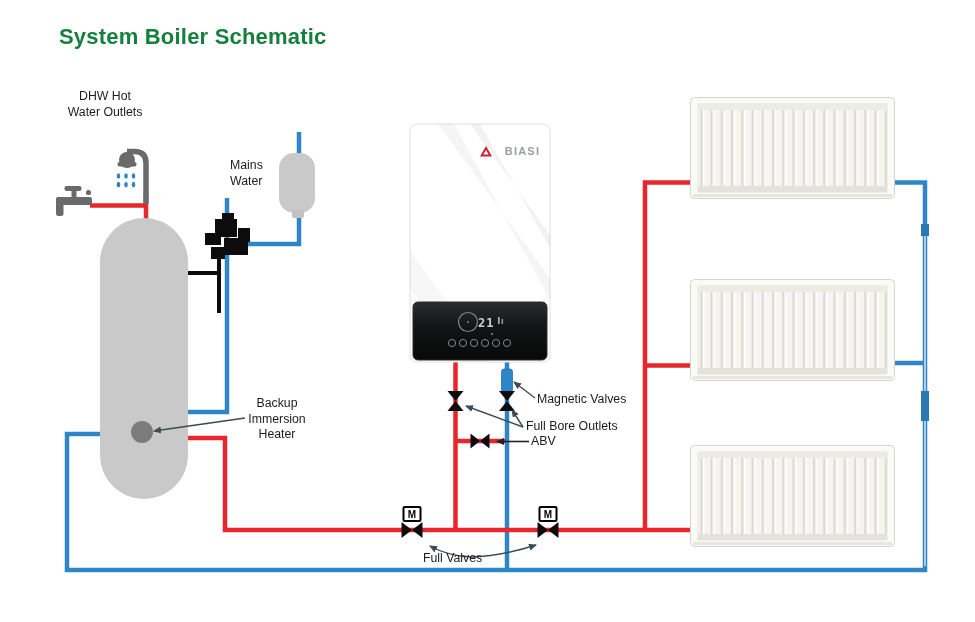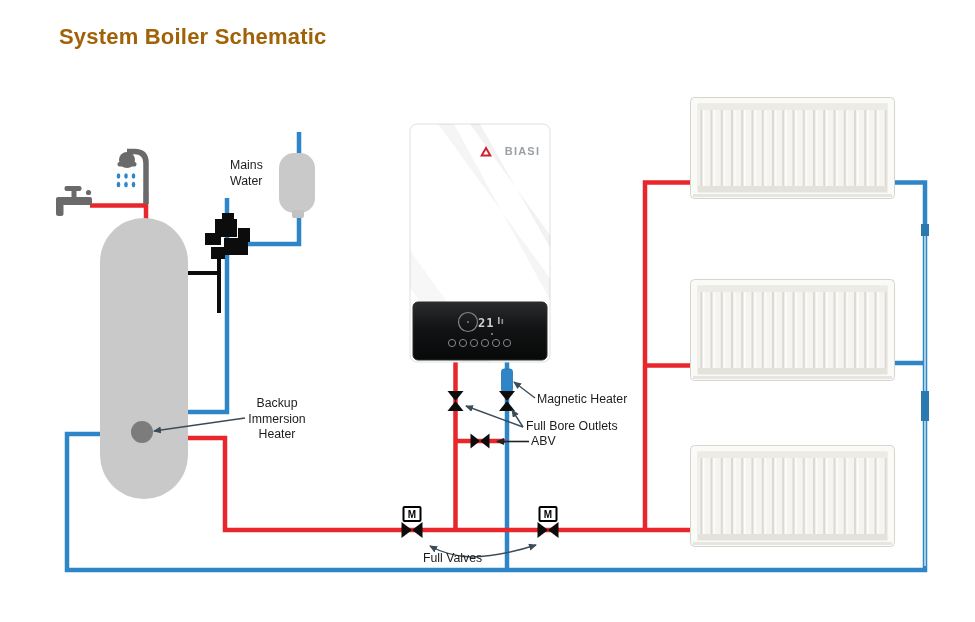--- a/index.html
+++ b/index.html
@@ -10,21 +10,21 @@
     --brand_red:#cf2030;
   }
   html,body{margin:0;padding:0;background:#fff;}
   #stage{position:relative;width:975px;height:622px;background:#fff;overflow:hidden;
          font-family:"Liberation Sans",sans-serif;}
   #schematic-svg{position:absolute;left:0;top:0;z-index:1;}
   .lbl{position:absolute;z-index:3;font-size:12.3px;line-height:15.5px;color:#1d1d1b;
        white-space:pre-line;}
   .lbl.center{text-align:center;}
   #title{position:absolute;left:59px;top:24px;z-index:3;font-size:22px;font-weight:bold;
-         letter-spacing:.2px;color:#a16207;}
+         letter-spacing:.2px;color:#15803d;}
   #brand{position:absolute;left:440px;top:145px;width:140px;z-index:3;display:flex;
          align-items:center;justify-content:center;gap:13px;}
   #brand .brand-text{font-size:11px;font-weight:bold;letter-spacing:1.2px;color:#9aa0a4;}
   
   .p-red{stroke:var(--flow);stroke-width:4.5;fill:none;}
   .p-blue{stroke:var(--return);stroke-width:4.5;fill:none;}
   .p-black{stroke:#0c0c0c;stroke-width:4;fill:none;}
   .v-black{fill:#0c0c0c;}
   .tank-fill{fill:var(--tank);}
   .arrow{stroke:var(--arrow);stroke-width:1.4;fill:none;}
@@ -201,26 +201,28 @@
       <path class="arrow" marker-end="url(#ah)" d="M535 398 L514 382"></path>
       <path class="arrow" marker-end="url(#ah)" d="M523 427 L466 406"></path>
       <path class="arrow" marker-end="url(#ah)" d="M523 427 L512 410"></path>
       <path class="arrow-dark" marker-end="url(#ahd)" d="M529 441.5 L497 441.5"></path>
       <path class="arrow" marker-end="url(#ah)" d="M471 557 Q448 556 430 546"></path>
       <path class="arrow" marker-end="url(#ah)" d="M471 557 Q502 556 536 545"></path>
       <path class="arrow" marker-end="url(#ah)" d="M245 418 L154 431"></path>
     </g>
   </svg>
 
+  <div class="lbl center" style="left:50px;top:89px;width:110px;">DHW Hot
+Water Outlets</div>
   <div class="lbl" style="left:206px;top:158px;margin-left:24px;">Mains
 Water</div>
   <div class="lbl center" style="left:226px;top:396px;width:102px;">Backup
 Immersion
 Heater</div>
-  <div class="lbl" style="left:537px;top:392px;">Magnetic Heater</div>
+  <div class="lbl" style="left:537px;top:392px;">Magnetic Valves</div>
   <div class="lbl" style="left:526px;top:419px;">Full Bore Outlets</div>
   <div class="lbl" style="left:531px;top:434px;">ABV</div>
   <div class="lbl" style="left:423px;top:551px;">Full Valves</div>
 
   <div id="brand">
     <svg width="12" height="11" viewBox="0 0 12 11">
       <path d="M0,10.5 L6,0 L12,10.5 Z" fill="var(--brand_red)"></path>
       <path d="M3.4,8.6 L6,4 L8.6,8.6 Z" fill="#fff"></path>
     </svg>
     <span class="brand-text">BIASI</span>

